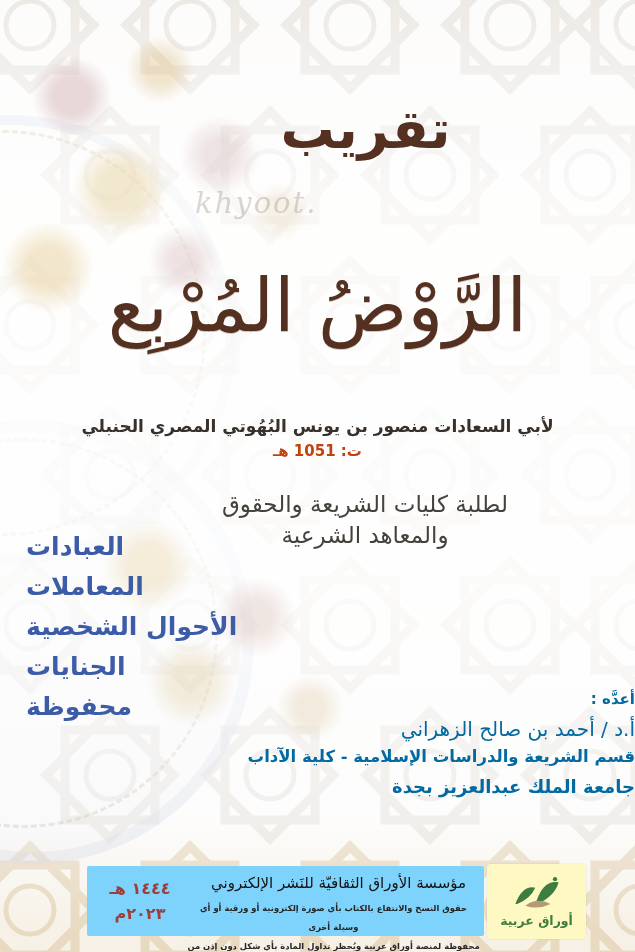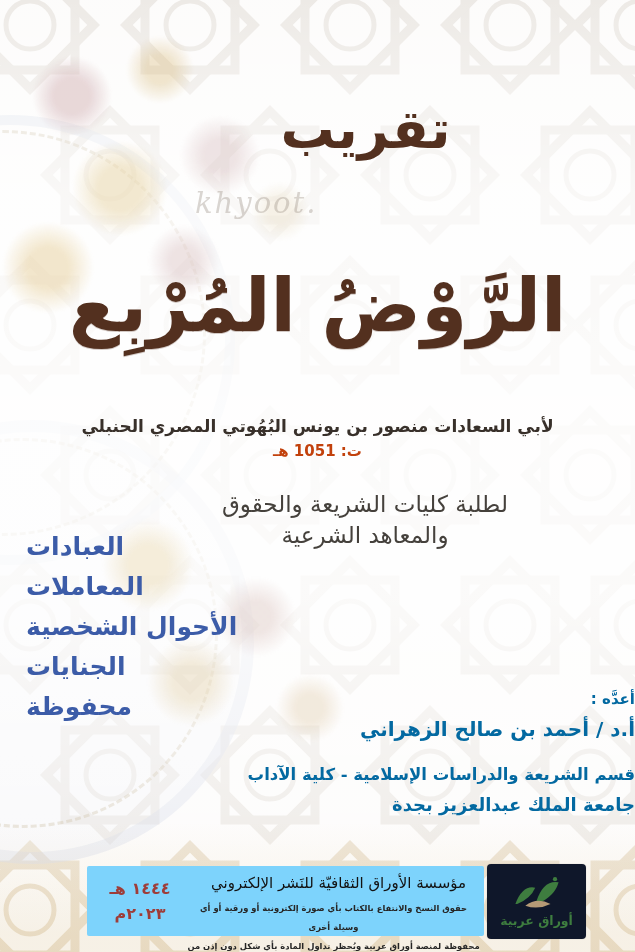--- a/index.html
+++ b/index.html
@@ -62,21 +62,21 @@
     font-size:54px;font-weight:bold;color:#53301f;padding-left:48px;
   }
   .watermark{
     top:186px;left:195px;z-index:4;
     font-family:"DejaVu Serif", serif;font-style:italic;
     font-size:29px;letter-spacing:2px;color:rgba(150,138,126,.35);
     direction:ltr;
   }
   .main-title{
     top:262px;left:0;width:100%;text-align:center;
-    font-size:74px;font-weight:bold;color:#53301f;
+    font-size:74px;font-weight:normal;color:#53301f;
     white-space:nowrap;
     text-shadow:0 1px 0 rgba(83,48,31,.25);
   }
   .author-line{
     top:416px;left:0;width:100%;text-align:center;
     font-size:17px;font-weight:600;color:#38302a;
   }
   .death-line{
     top:442px;left:0;width:100%;text-align:center;
     font-size:15px;font-weight:600;color:#c2410c;
@@ -90,21 +90,21 @@
   }
   .topic-item{
     height:40px;line-height:40px;
     font-size:25px;font-weight:bold;color:#3c5ca8;
     white-space:nowrap;
   }
   .prepared{
     top:690px;left:0;width:100%;text-align:right;color:#0369a1;
   }
   .prep-label{font-size:15px;font-weight:bold;margin-bottom:9px;}
-  .prep-name{font-size:20px;font-weight:bold;margin-bottom:24px;}
+  .prep-name{font-size:20px;font-weight:normal;margin-bottom:6px;}
   .prep-dept{font-size:16.5px;font-weight:bold;margin-bottom:10px;}
   .prep-univ{font-size:18px;font-weight:bold;}
   
   .footer-bar{
     position:absolute;left:87px;top:866px;width:397px;height:70px;z-index:6;
     background:#7dd3fc;border-radius:2px;
   }
   .dates{
     position:absolute;left:18px;top:10px;width:70px;text-align:center;
     color:#9e3d39;font-weight:bold;font-size:16px;line-height:25px;
@@ -112,21 +112,21 @@
   .pub-title{
     position:absolute;left:112px;right:6px;top:8px;text-align:center;
     font-size:15px;font-weight:normal;color:#121212;white-space:nowrap;
   }
   .pub-rights{
     position:absolute;left:100px;right:4px;top:33px;text-align:center;
     font-size:8.4px;line-height:19px;font-weight:700;color:#262626;
   }
   .logo-box{
     position:absolute;left:487px;top:864px;width:99px;height:75px;z-index:6;
-    background:#0f172a;border-radius:4px;
+    background:#fef9c3;border-radius:4px;
     display:flex;flex-direction:column;align-items:center;justify-content:center;gap:1px;
     box-shadow:0 0 0 1px rgba(0,0,0,.03);
   }
   .logo-text{font-size:12.5px;font-weight:600;color:#3e7d3f;}
 </style>
 </head>
 <body>
 
 <div class="page">
 

